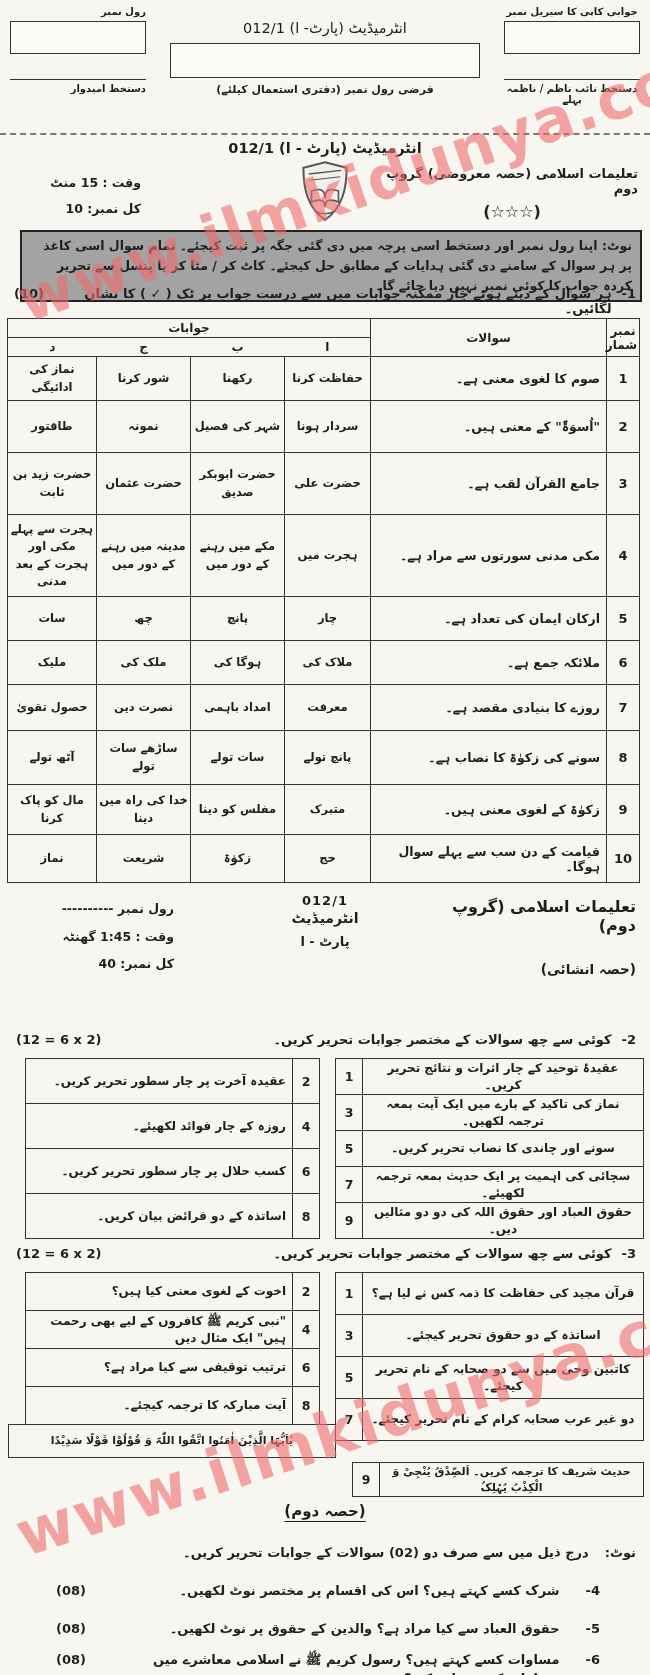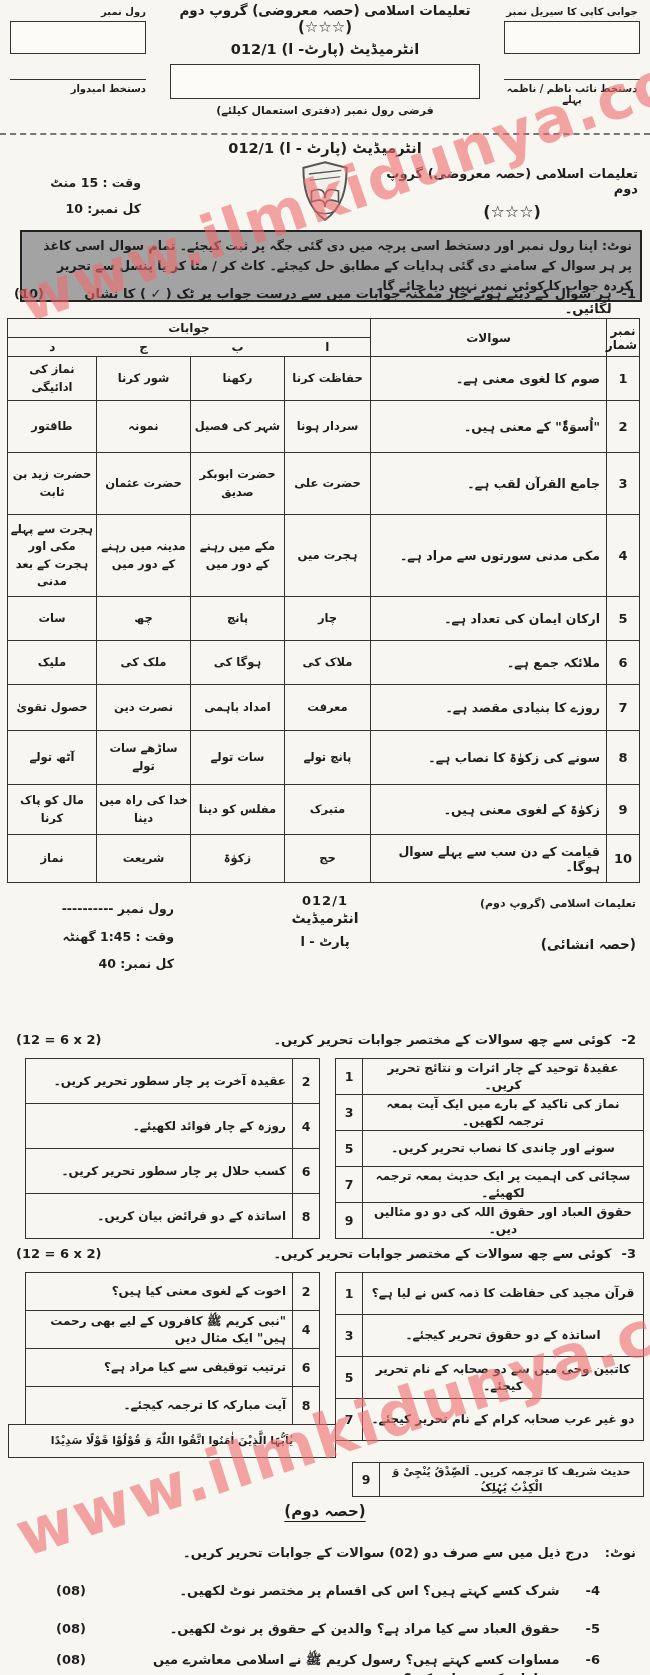--- a/index.html
+++ b/index.html
@@ -22,21 +22,21 @@
   .slip-side.right{right:10px;text-align:center;}
   .slip-side.left{left:10px;}
   .slip-label{font-size:10px;font-weight:bold;}
   .slip-side.left .slip-label{text-align:right;padding-left:8px;}
   .slip-box{height:31px;border:1.5px solid #333;background:#fcfbf8;margin-top:4px;}
   .sig-wrap{margin-top:25px;border-top:1.5px solid #333;padding-top:3px;text-align:center;}
   .sig-wrap .slip-label{text-align:center;}
   .slip-center{position:absolute;left:152px;right:152px;top:2px;text-align:center;}
   .slip-title{font-size:13.5px;font-weight:bold;}
   .slip-title .stars{font-size:15px;}
-  .slip-sub{font-size:14.5px;font-weight:bold;letter-spacing:1px;margin-top:5px;}
+  .slip-sub{font-size:14.5px;font-weight:normal;letter-spacing:1px;margin-top:18px;}
   .center-box{height:33px;border:1.5px solid #333;background:#fcfbf8;margin:7px 18px 0;}
   .slip-footer{font-size:11px;font-weight:bold;margin-top:5px;}
   
   #objHeader{position:absolute;top:140px;left:0;right:0;height:90px;}
   .obj-code{text-align:center;font-size:14.5px;font-weight:bold;letter-spacing:1px;}
   .obj-right{position:absolute;right:12px;top:26px;width:252px;text-align:right;font-size:13px;font-weight:bold;}
   .obj-right .stars{display:block;text-align:center;font-size:16px;margin-top:6px;}
   .obj-left{position:absolute;left:16px;top:30px;width:125px;text-align:right;font-size:12.5px;font-weight:bold;line-height:2.1;}
   .crest{position:absolute;left:50%;top:20px;transform:translateX(-50%);}
   
@@ -61,21 +61,21 @@
   #mcqTable td.qcell{text-align:right;padding:2px 6px;font-size:12.5px;}
   #mcqTable td.ocell{text-align:center;font-size:11.5px;padding:1px 2px;line-height:1.5;}
   
   #subjHeader{position:absolute;top:893px;left:0;right:0;height:100px;}
   .sub-left{position:absolute;left:14px;top:2px;width:160px;text-align:right;font-size:12.5px;font-weight:bold;line-height:2.2;}
   .sub-center{position:absolute;left:240px;right:240px;top:0;text-align:center;font-weight:bold;}
   .sub-center .code{font-size:13px;letter-spacing:1px;direction:ltr;}
   .sub-center .name{font-size:14px;letter-spacing:1px;margin-top:2px;}
   .sub-center .part{font-size:13px;margin-top:8px;letter-spacing:1px;}
   .sub-right{position:absolute;right:14px;top:4px;width:215px;text-align:right;font-weight:bold;}
-  .sub-right .t1{font-size:11px;}
+  .sub-right .t1{font-size:16px;}
   .sub-right .t2{font-size:13.5px;margin-top:26px;}
   .part-title{
     position:absolute;left:0;right:0;text-align:center;font-size:15px;font-weight:bold;
     text-decoration:underline;text-underline-offset:5px;
   }
   #part1{top:998px;}
   #part2{top:1502px;}
   #q2Line{top:1032px;} #q2Marks{top:1032px;left:16px;}
   #q3Line{top:1246px;} #q3Marks{top:1246px;left:16px;}
   
@@ -115,24 +115,20 @@
 
   <section id="slip">
     <div class="slip-side right">
       <div class="slip-label">جوابی کاپی کا سیریل نمبر</div>
       <div class="slip-box"></div>
       <div class="sig-wrap">
         <div class="slip-label">دستخط نائب ناظم / ناظمہ پہلے</div>
       </div>
     </div>
     <div class="slip-center">
-      <div class="slip-title">
-        <span>تعلیمات اسلامی (حصہ معروضی) گروپ دوم</span>
-        <span class="stars" dir="ltr">(☆☆☆)</span>
-      </div>
       <div class="slip-sub">انٹرمیڈیٹ (پارٹ- ا) 012/1</div>
       <div class="center-box"></div>
       <div class="slip-footer">فرضی رول نمبر (دفتری استعمال کیلئے)</div>
     </div>
     <div class="slip-side left">
       <div class="slip-label">رول نمبر</div>
       <div class="slip-box"></div>
       <div class="sig-wrap">
         <div class="slip-label">دستخط امیدوار</div>
       </div>

